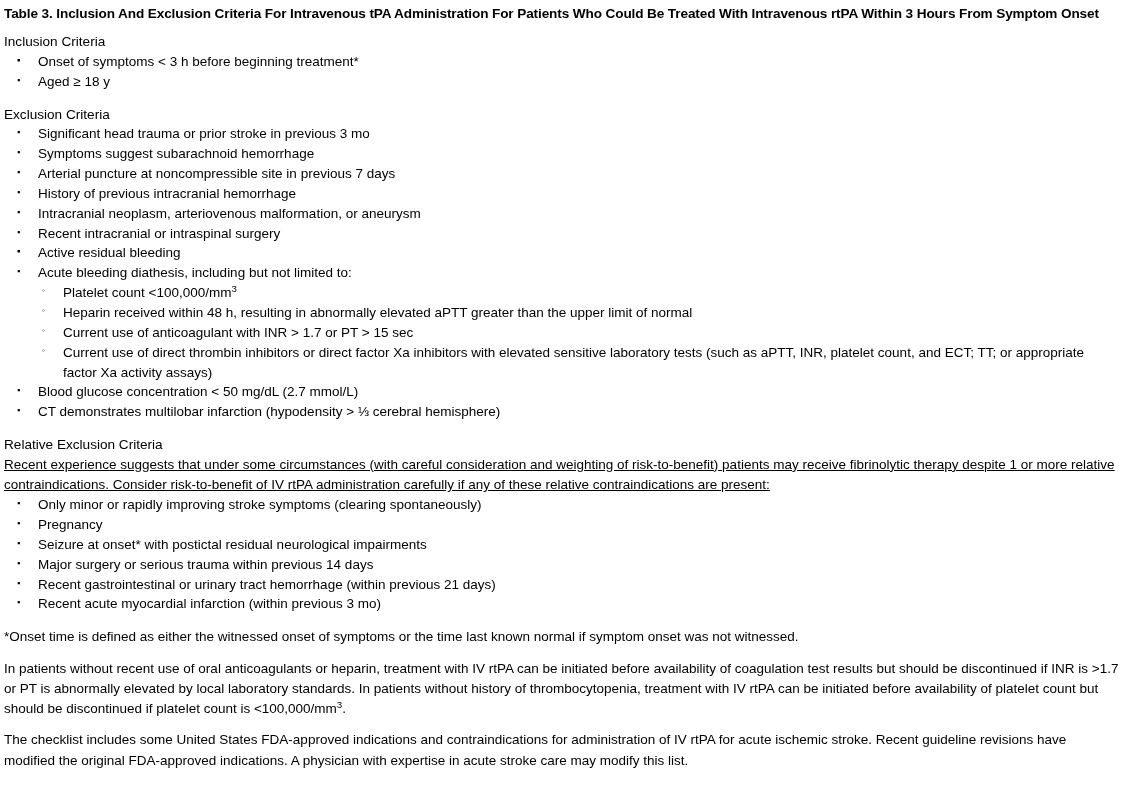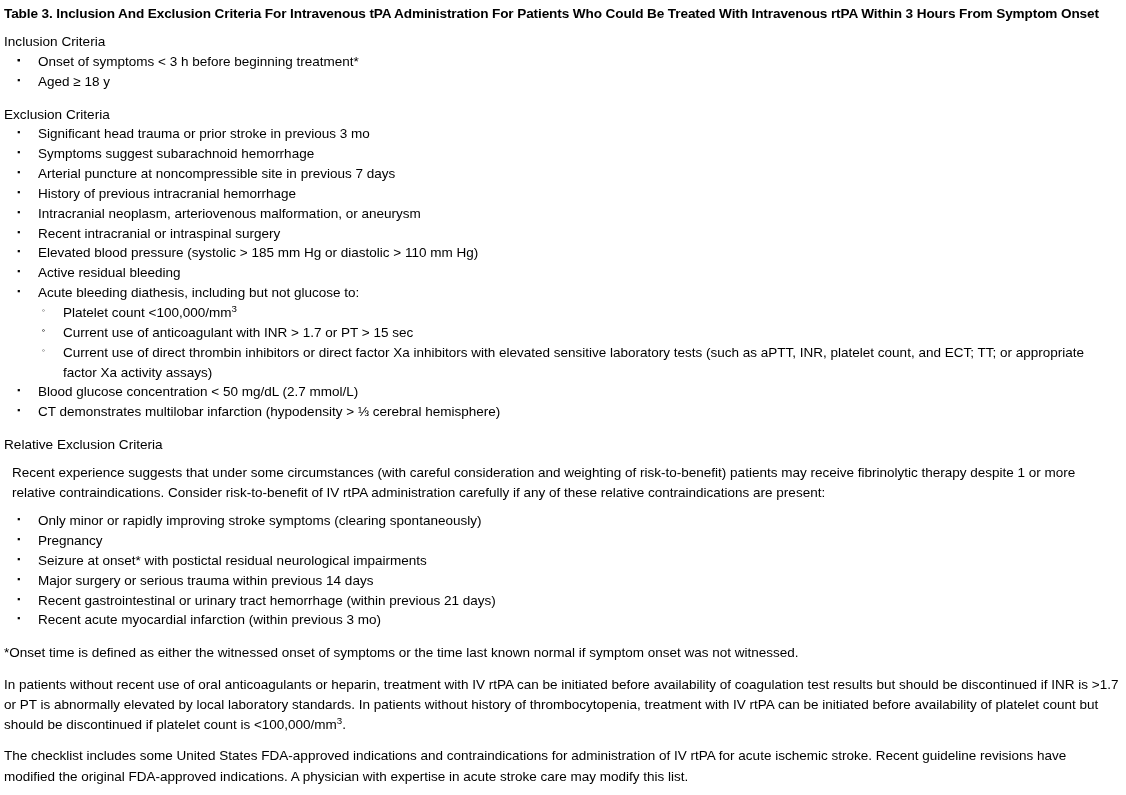--- a/index.html
+++ b/index.html
@@ -72,22 +72,23 @@
     font-size: 8px;
     line-height: 1.95;
   }
   .gap {
     height: 13px;
   }
   .gap-sm {
     height: 11px;
   }
   p.para {
-    margin: 8px;
+    margin: 0;
     line-height: 1.5;
+    text-decoration: underline;
   }
   p.note {
     margin: 0;
     line-height: 1.5;
   }
   .sup {
     font-size: 0.72em;
     vertical-align: super;
     line-height: 0;
   }
@@ -109,27 +110,27 @@
   <div class="gap"></div>
 
   <div class="section-head">Exclusion Criteria</div>
   <ul class="crit">
     <li><span class="marker">▪</span><span>Significant head trauma or prior stroke in previous 3 mo</span></li>
     <li><span class="marker">▪</span><span>Symptoms suggest subarachnoid hemorrhage</span></li>
     <li><span class="marker">▪</span><span>Arterial puncture at noncompressible site in previous 7 days</span></li>
     <li><span class="marker">▪</span><span>History of previous intracranial hemorrhage</span></li>
     <li><span class="marker">▪</span><span>Intracranial neoplasm, arteriovenous malformation, or aneurysm</span></li>
     <li><span class="marker">▪</span><span>Recent intracranial or intraspinal surgery</span></li>
-    <li><span class="marker">▪</span><span>Elevated blood pressure (systolic &gt; 185 mm Hg or diastolic  &gt; 110 mm Hg)</span></li>
+    <li><span class="marker">▪</span></li>
     <li><span class="marker">▪</span><span>Active residual bleeding</span></li>
-    <li><span class="marker">▪</span><span>Acute bleeding diathesis, including but not glucose to:</span></li>
+    <li><span class="marker">▪</span><span>Acute bleeding diathesis, including but not limited to:</span></li>
   </ul>
   <ul class="sub">
     <li><span class="marker">◦</span><span>Platelet count &lt;100,000/mm</span><span class="sup">3</span></li>
-    <li><span class="marker">◦</span></li>
+    <li><span class="marker">◦</span><span>Heparin received within 48 h, resulting in abnormally elevated aPTT greater than the upper limit of normal</span></li>
     <li><span class="marker">◦</span><span>Current use of anticoagulant with INR &gt; 1.7 or PT &gt; 15 sec</span></li>
     <li><span class="marker">◦</span><span>Current use of direct thrombin inhibitors or direct factor Xa inhibitors with elevated sensitive laboratory tests (such as aPTT, INR, platelet count, and ECT; TT; or appropriate factor Xa activity assays)</span></li>
   </ul>
   <ul class="crit">
     <li><span class="marker">▪</span><span>Blood glucose concentration &lt; 50 mg/dL (2.7 mmol/L)</span></li>
     <li><span class="marker">▪</span><span>CT demonstrates multilobar infarction (hypodensity &gt; ⅓ cerebral hemisphere)</span></li>
   </ul>
 
   <div class="gap"></div>
 

